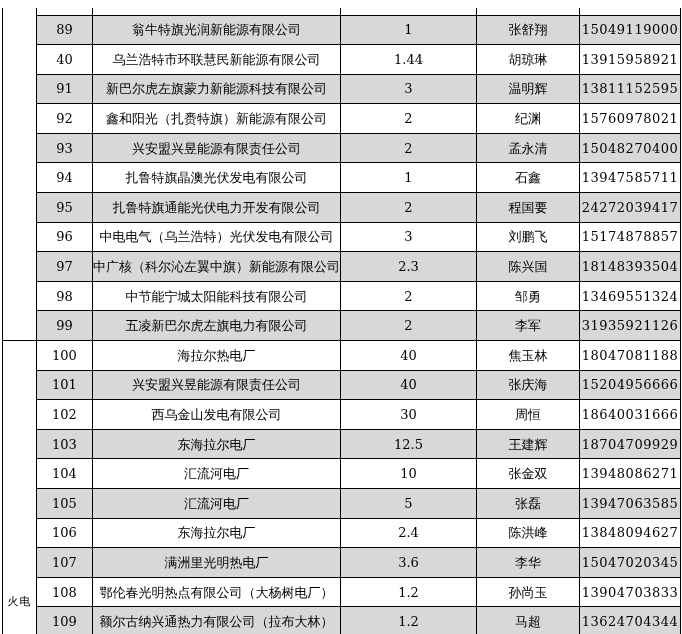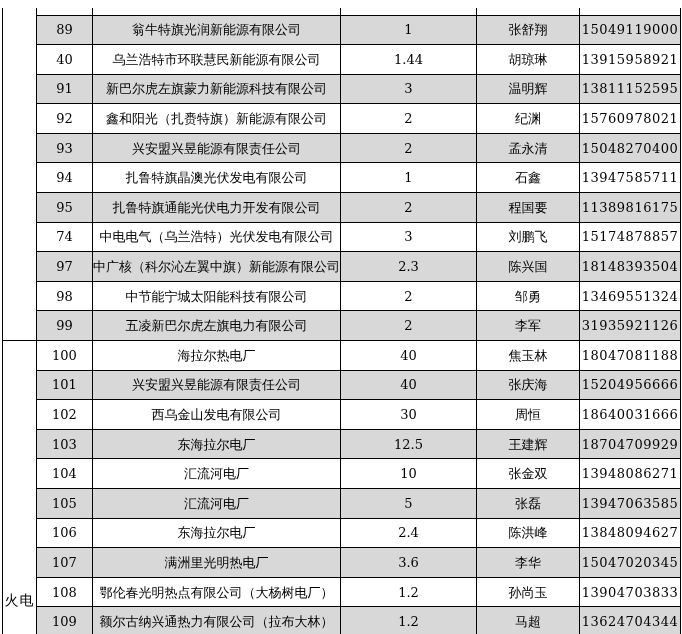--- a/index.html
+++ b/index.html
@@ -38,21 +38,21 @@
   .contact-table tr.partial-top td { height: 6.5px; border-top: none; }
   .contact-table tr.partial-bottom td { height: 3px; border-bottom: none; }
   .contact-table td.shaded { background: #d8d8d8; }
   .contact-table td.cat {
     background: #ffffff;
     vertical-align: bottom;
   }
   .cat-label {
     display: block;
     margin: 8px auto 32px auto;
-    font-size: 14px;
+    font-size: 11px;
     letter-spacing: 1px;
   }
   .col-cat     { width: 34px; }
   .col-num     { width: 56px; }
   .col-company { width: 242px; }
   .col-cap     { width: 136px; }
   .col-name    { width: 103px; }
   .col-phone   { width: 101px; }
   .phone-cell  { letter-spacing: 0.5px; }
 </style>
@@ -117,24 +117,24 @@
         <td class="company">扎鲁特旗晶澳光伏发电有限公司</td>
         <td class="cap">1</td>
         <td class="name">石鑫</td>
         <td class="phone-cell">13947585711</td>
       </tr>
       <tr class="data-row">
         <td class="num-cell shaded">95</td>
         <td class="company shaded">扎鲁特旗通能光伏电力开发有限公司</td>
         <td class="cap shaded">2</td>
         <td class="name shaded">程国要</td>
-        <td class="phone-cell shaded">11389816175</td>
-      </tr>
-      <tr class="data-row">
-        <td class="num-cell">74</td>
+        <td class="phone-cell shaded">24272039417</td>
+      </tr>
+      <tr class="data-row">
+        <td class="num-cell">96</td>
         <td class="company">中电电气（乌兰浩特）光伏发电有限公司</td>
         <td class="cap">3</td>
         <td class="name">刘鹏飞</td>
         <td class="phone-cell">15174878857</td>
       </tr>
       <tr class="data-row">
         <td class="num-cell shaded">97</td>
         <td class="company shaded">中广核（科尔沁左翼中旗）新能源有限公司</td>
         <td class="cap shaded">2.3</td>
         <td class="name shaded">陈兴国</td>

